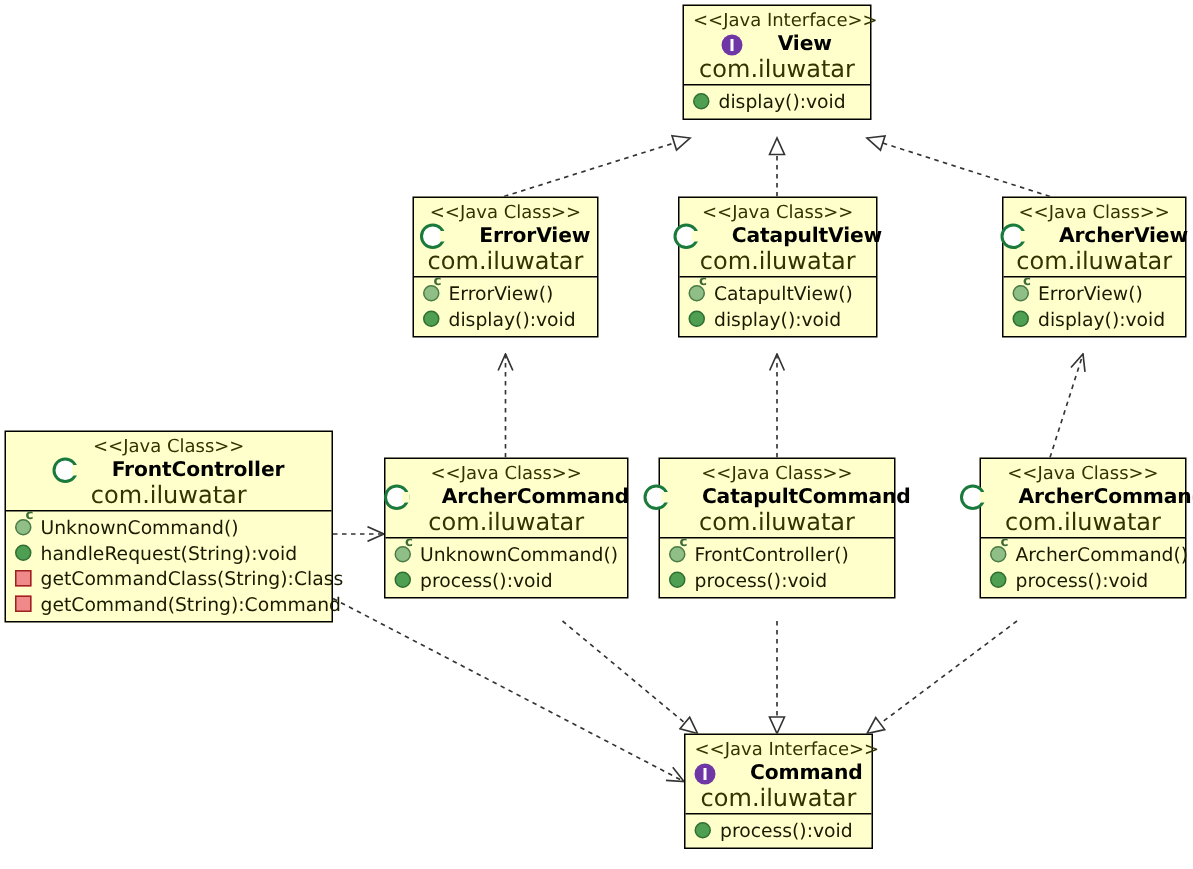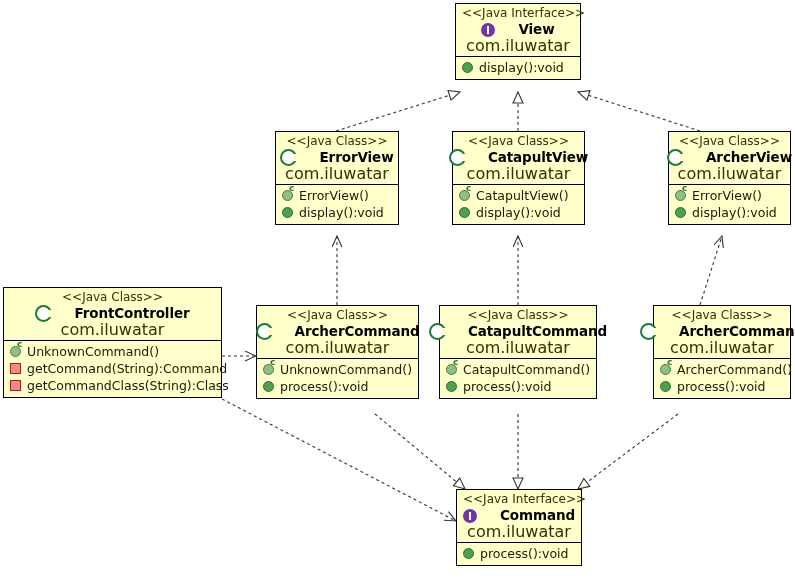--- a/index.html
+++ b/index.html
@@ -277,27 +277,31 @@
         <span class="node-name">FrontController</span>
       </div>
       <div class="package">com.iluwatar</div>
     </div>
     <div class="compartment-members">
       <div class="member">
         <span class="icon icon-ctor"></span>
         <span class="member-label">UnknownCommand()</span>
       </div>
       <div class="member">
+        <span class="icon icon-method"></span>
+        <span class="member-label">handleRequest(String):void</span>
+      </div>
+      <div class="member">
+        <span class="icon icon-private"></span>
+        <span class="member-label">getCommandClass(String):Class</span>
+      </div>
+      <div class="member">
         <span class="icon icon-private"></span>
         <span class="member-label">getCommand(String):Command</span>
       </div>
-      <div class="member">
-        <span class="icon icon-private"></span>
-        <span class="member-label">getCommandClass(String):Class</span>
-      </div>
     </div>
   </div>
 
   <div class="node" style="left:256px; top:305px; width:163px;">
     <div class="compartment-head">
       <div class="stereotype">&lt;&lt;Java Class&gt;&gt;</div>
       <div class="name-row">
         <span class="icon icon-class"></span>
         <span class="node-name">ArcherCommand</span>
       </div>
@@ -320,21 +324,21 @@
       <div class="stereotype">&lt;&lt;Java Class&gt;&gt;</div>
       <div class="name-row">
         <span class="icon icon-class"></span>
         <span class="node-name">CatapultCommand</span>
       </div>
       <div class="package">com.iluwatar</div>
     </div>
     <div class="compartment-members">
       <div class="member">
         <span class="icon icon-ctor"></span>
-        <span class="member-label">CatapultCommand()</span>
+        <span class="member-label">FrontController()</span>
       </div>
       <div class="member">
         <span class="icon icon-method"></span>
         <span class="member-label">process():void</span>
       </div>
     </div>
   </div>
 
   <div class="node" style="left:653px; top:305px; width:138px;">
     <div class="compartment-head">

